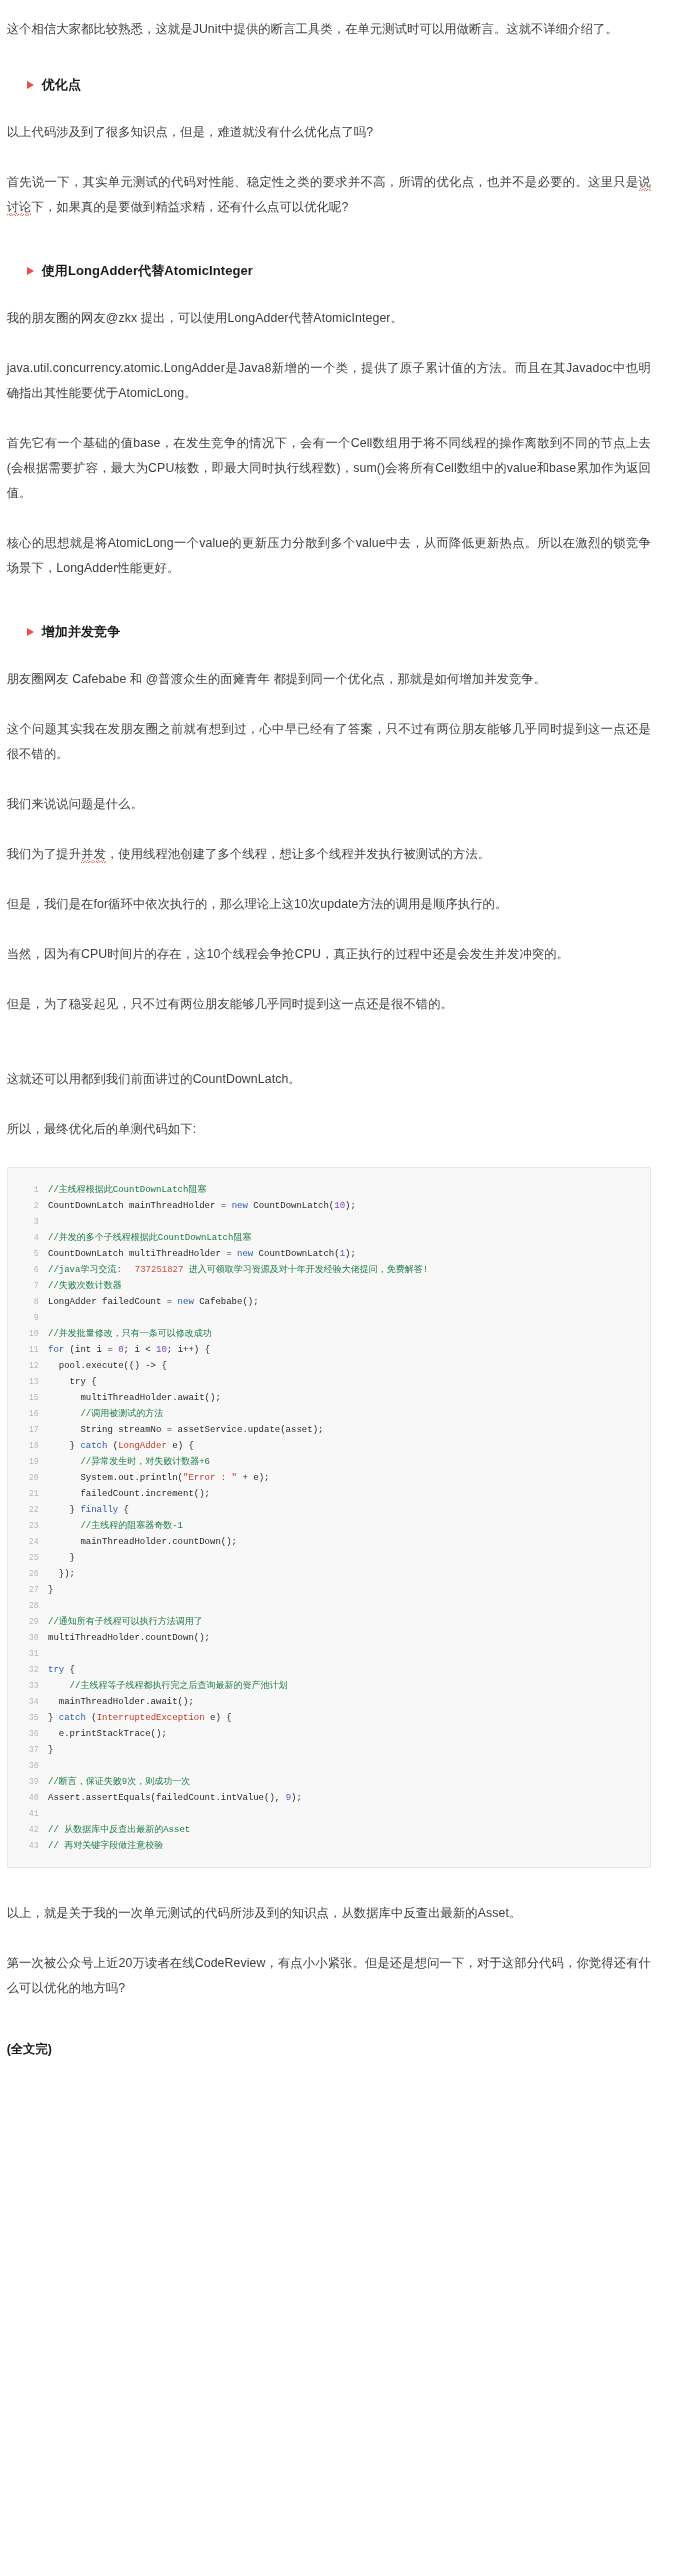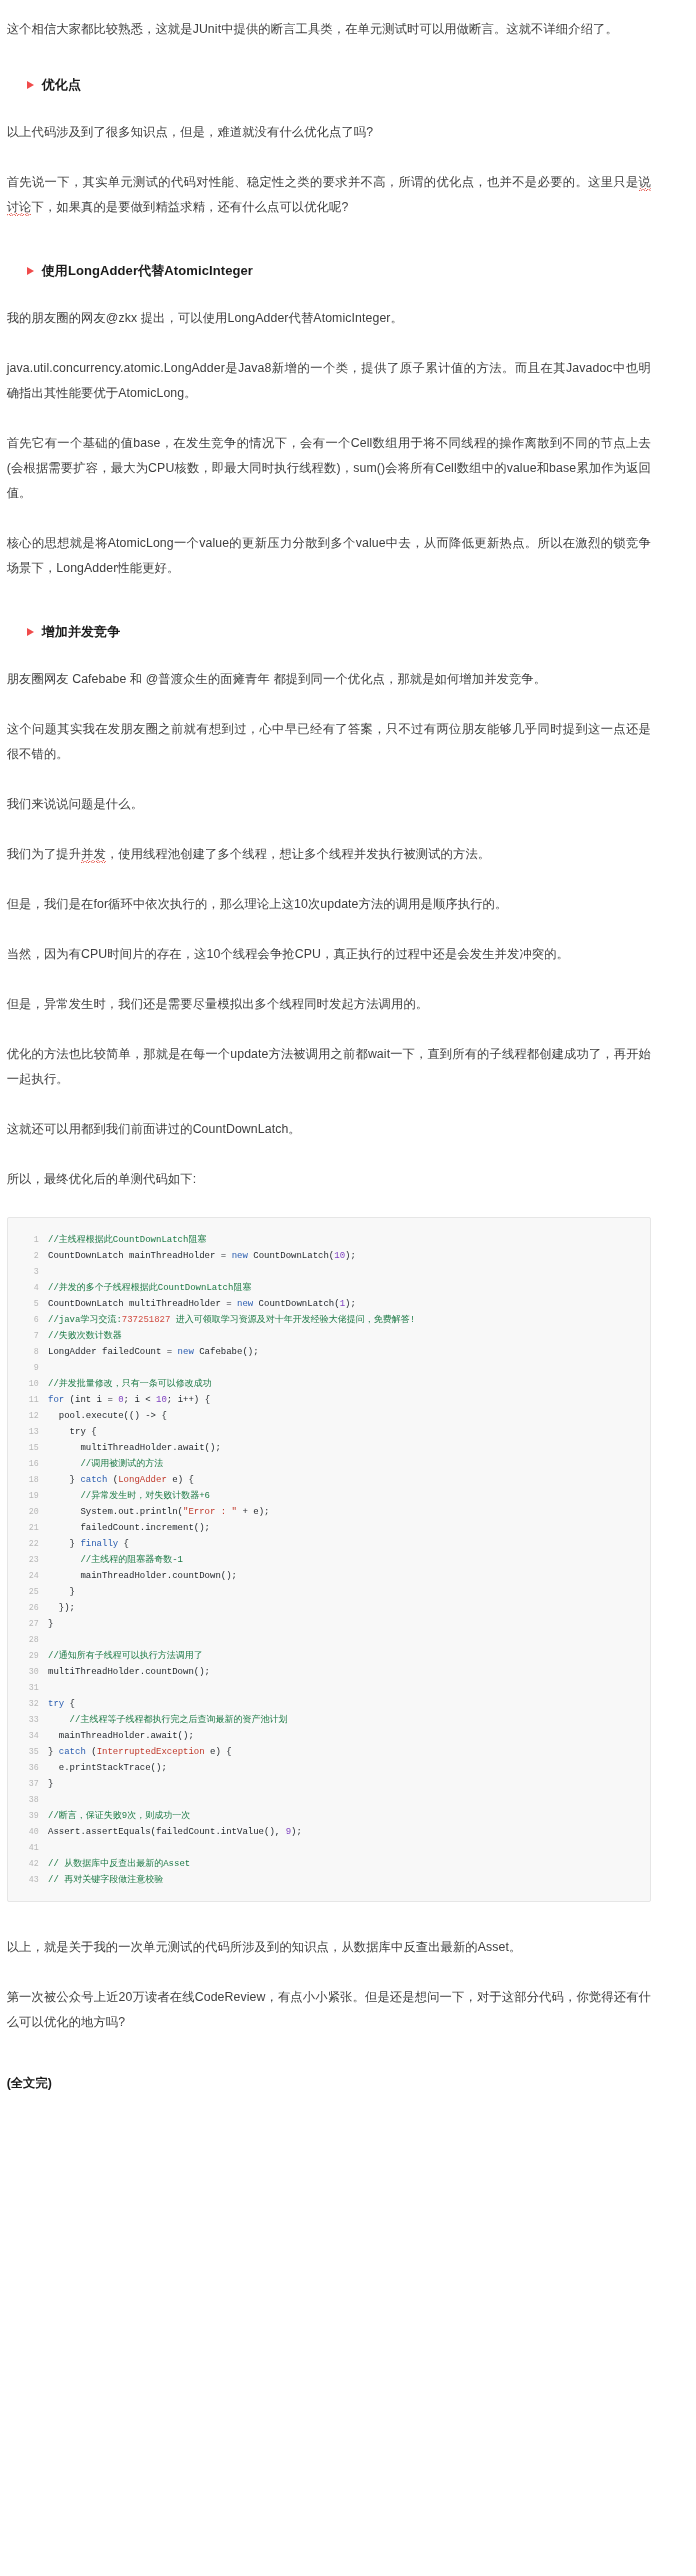--- a/index.html
+++ b/index.html
@@ -95,21 +95,21 @@
     flex: 1 1 auto;
     color: #24292e;
     white-space: pre;
     overflow: hidden;
   }
   .cm  { color: #1d7a46; }      
   .kw  { color: #2a5db0; }      
   .ty  { color: #c0392b; }      
   .nu  { color: #7d3fbf; }      
   .st  { color: #c0392b; }      
-  .qq  { color: #d14c41; }      
+  .qq  { color: #d14c41; margin-left: 13px; }      
 
   .final-note {
     font-size: 12.3px;
     font-weight: bold;
     color: #1a1a1a;
     line-height: 23px;
   }
 </style>
 </head>
 <body>
@@ -184,25 +184,24 @@
   <div class="gap-md"></div>
 
   <p class="para">但是，我们是在for循环中依次执行的，那么理论上这10次update方法的调用是顺序执行的。</p>
 
   <div class="gap-md"></div>
 
   <p class="para">当然，因为有CPU时间片的存在，这10个线程会争抢CPU，真正执行的过程中还是会发生并发冲突的。</p>
 
   <div class="gap-md"></div>
 
-  <p class="para">但是，异常发生时，我们还是需要尽量模拟出多个线程同时发起方法调用的。</p>
-
-  <div class="gap-md"></div>
-
-  <p class="para">优化的方法也比较简单，那就是在每一个update方法被调用之前都wait一下，直到所有的子线程都创建成功了，再开始一起执行。</p>
+  <p class="para">但是，为了稳妥起见，只不过有两位朋友能够几乎同时提到这一点还是很不错的。</p>
+
+  <div class="gap-md"></div>
+
 
   <div class="gap-md"></div>
 
   <p class="para">这就还可以用都到我们前面讲过的CountDownLatch。</p>
 
   <div class="gap-md"></div>
 
   <p class="para">所以，最终优化后的单测代码如下:</p>
 
   <div class="gap-md"></div>
@@ -216,20 +215,21 @@
       <div class="codeline"><span class="ln">6</span><span class="ltxt"><span class="cm">//java学习交流:</span><span class="qq">737251827</span><span class="cm"> 进入可领取学习资源及对十年开发经验大佬提问，免费解答!</span></span></div>
       <div class="codeline"><span class="ln">7</span><span class="ltxt"><span class="cm">//失败次数计数器</span></span></div>
       <div class="codeline"><span class="ln">8</span><span class="ltxt"><span>LongAdder failedCount = </span><span class="kw">new</span><span> Cafebabe();</span></span></div>
       <div class="codeline"><span class="ln">9</span><span class="ltxt">&nbsp;</span></div>
       <div class="codeline"><span class="ln">10</span><span class="ltxt"><span class="cm">//并发批量修改，只有一条可以修改成功</span></span></div>
       <div class="codeline"><span class="ln">11</span><span class="ltxt"><span class="kw">for</span><span> (int i = </span><span class="nu">0</span><span>; i &lt; </span><span class="nu">10</span><span>; i++) {</span></span></div>
       <div class="codeline"><span class="ln">12</span><span class="ltxt"><span>  pool.execute(() -&gt; {</span></span></div>
       <div class="codeline"><span class="ln">13</span><span class="ltxt"><span>    try {</span></span></div>
       <div class="codeline"><span class="ln">15</span><span class="ltxt"><span>      multiThreadHolder.await();</span></span></div>
       <div class="codeline"><span class="ln">16</span><span class="ltxt"><span class="cm">      //调用被测试的方法</span></span></div>
+      <div class="codeline"><span class="ln">17</span><span class="ltxt"><span>      String streamNo = assetService.update(asset);</span></span></div>
       <div class="codeline"><span class="ln">18</span><span class="ltxt"><span>    } </span><span class="kw">catch</span><span> (</span><span class="ty">LongAdder</span><span> e) {</span></span></div>
       <div class="codeline"><span class="ln">19</span><span class="ltxt"><span class="cm">      //异常发生时，对失败计数器+6</span></span></div>
       <div class="codeline"><span class="ln">20</span><span class="ltxt"><span>      System.out.println(</span><span class="st">"Error : "</span><span> + e);</span></span></div>
       <div class="codeline"><span class="ln">21</span><span class="ltxt"><span>      failedCount.increment();</span></span></div>
       <div class="codeline"><span class="ln">22</span><span class="ltxt"><span>    } </span><span class="kw">finally</span><span> {</span></span></div>
       <div class="codeline"><span class="ln">23</span><span class="ltxt"><span class="cm">      //主线程的阻塞器奇数-1</span></span></div>
       <div class="codeline"><span class="ln">24</span><span class="ltxt"><span>      mainThreadHolder.countDown();</span></span></div>
       <div class="codeline"><span class="ln">25</span><span class="ltxt"><span>    }</span></span></div>
       <div class="codeline"><span class="ln">26</span><span class="ltxt"><span>  });</span></span></div>
       <div class="codeline"><span class="ln">27</span><span class="ltxt"><span>}</span></span></div>

